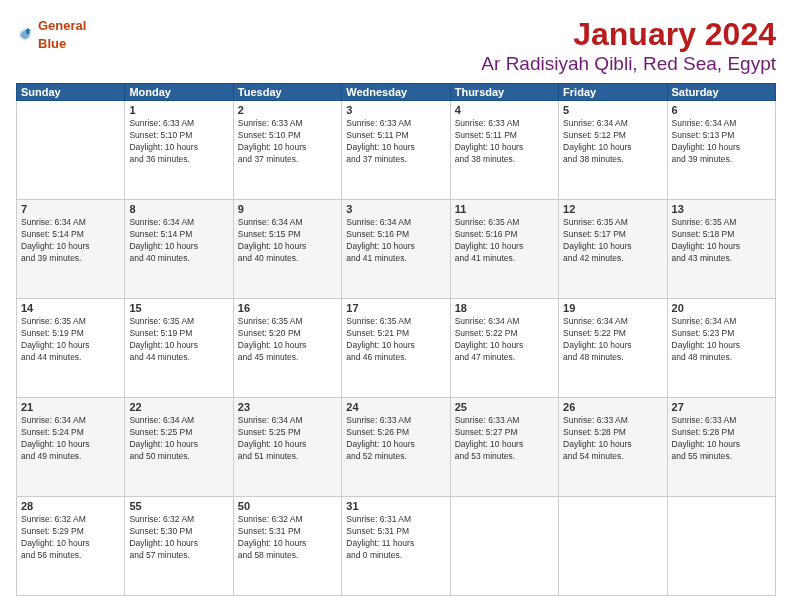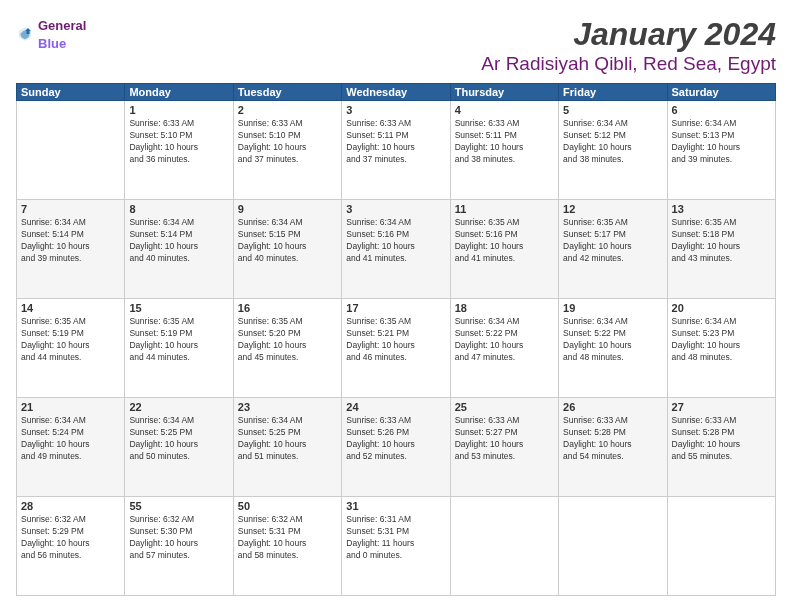--- a/index.html
+++ b/index.html
@@ -24,39 +24,38 @@
       margin-bottom: 8px;
     }
     .logo {
       display: flex;
       align-items: center;
       gap: 4px;
     }
     .logo-text-general {
       font-size: 13px;
       font-weight: bold;
-      color: #701a75;
+      color: #c2410c;
     }
     .logo-text-blue {
       font-size: 13px;
       font-weight: bold;
-      color: #8b5cf6;
+      color: #c2410c;
     }
     .logo-icon {
       width: 18px;
       height: 18px;
     }
     .title-block {
       text-align: right;
     }
     .calendar-title {
       font-size: 32px;
       font-weight: bold;
-      color: #404040;
-      font-style: italic;
+      color: #b91c1c;
     }
     .calendar-subtitle {
       font-size: 19px;
       color: #701a75;
       text-align: right;
     }
     .calendar-table {
       width: 100%;
       border-collapse: collapse;
       flex: 1;

